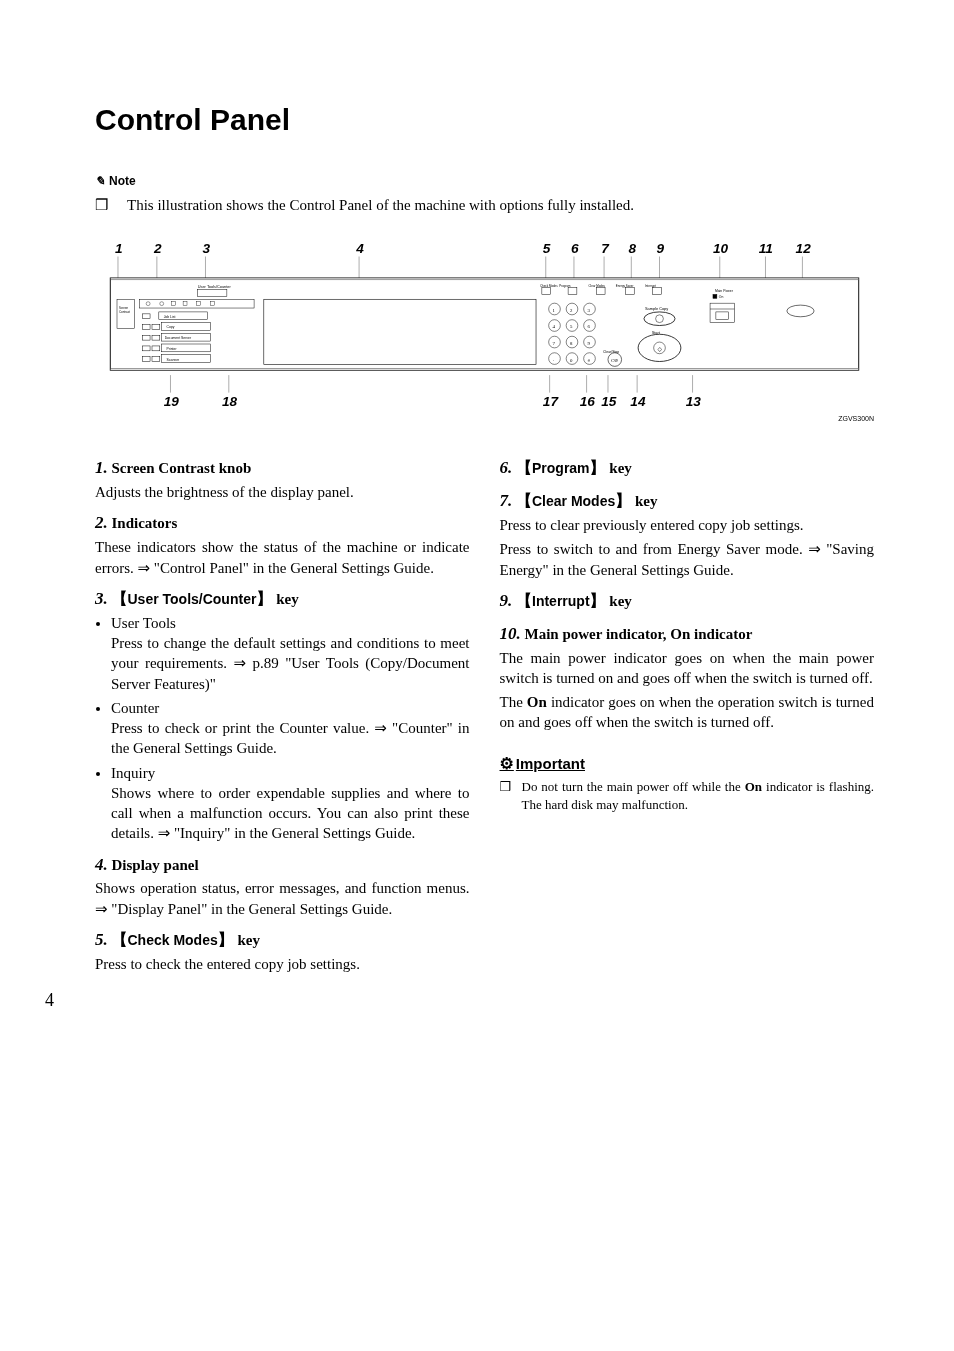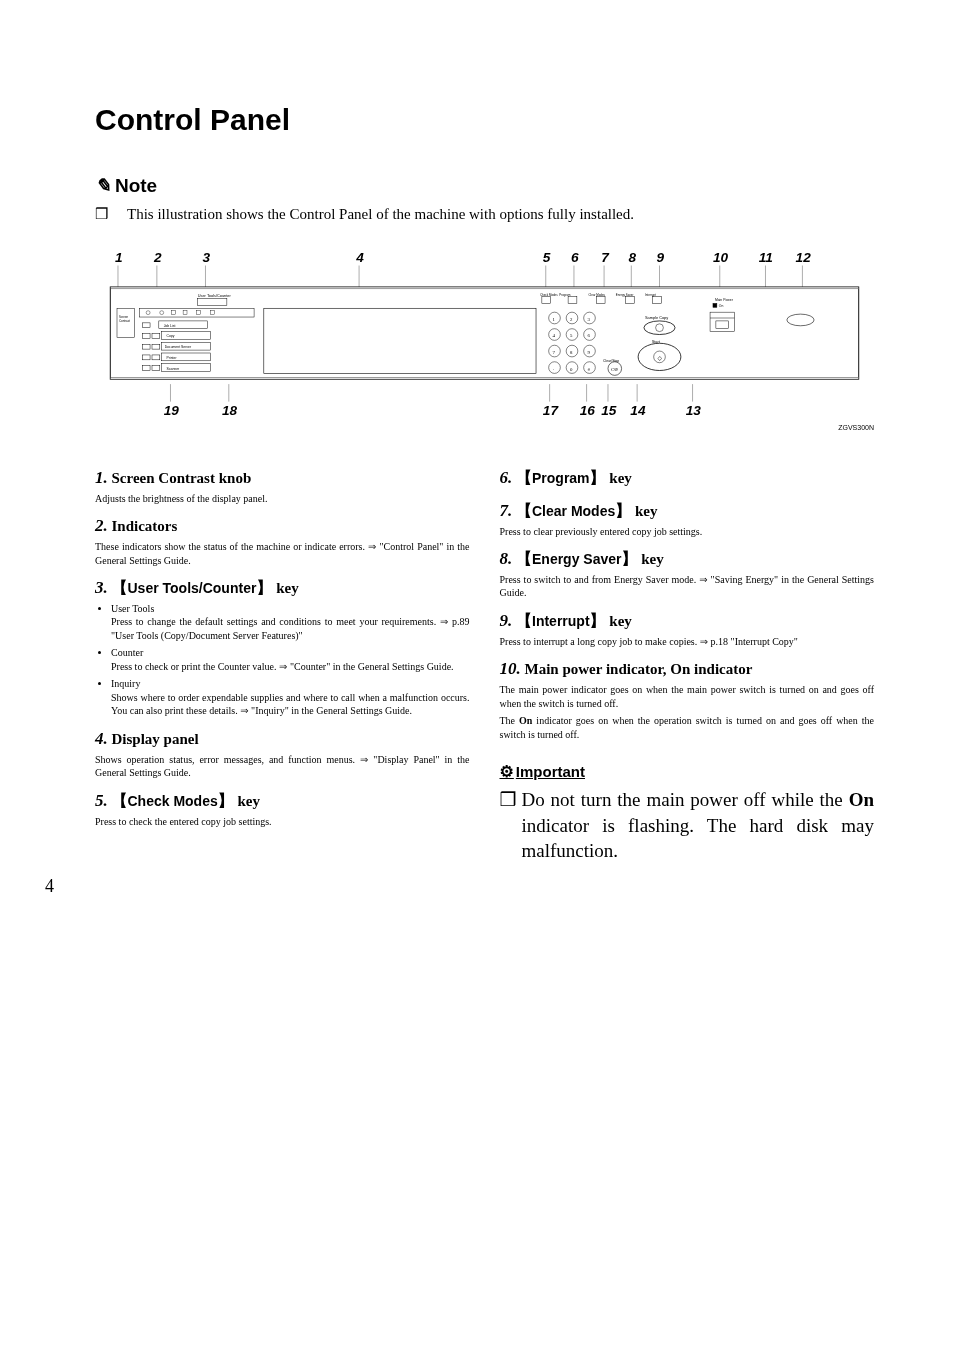--- a/index.html
+++ b/index.html
@@ -14,21 +14,21 @@
     }
     h1 {
       font-family: Arial, Helvetica, sans-serif;
       font-weight: bold;
       font-size: 30px;
       margin-bottom: 32px;
     }
     .note-header {
       font-family: Arial, Helvetica, sans-serif;
       font-weight: bold;
-      font-size: 19px;
+      font-size: 12px;
       margin-bottom: 6px;
     }
     .note-icon { font-style: italic; margin-right: 4px; }
     .note-list { list-style: none; margin: 0 0 24px 0; }
     .note-list li { position: relative; padding-left: 32px; text-align: justify; }
     .note-list li::before { content: "❒"; position: absolute; left: 0; top: 0; }
     .diagram-box {
       margin: 16px 0 28px 0;
       position: relative;
     }
@@ -45,37 +45,37 @@
     .item-head {
       font-family: Georgia, serif;
       margin-top: 10px;
       margin-bottom: 2px;
       font-size: 15px;
     }
     .item-head .num { font-weight: bold; font-style: italic; font-size: 17px; }
     .item-head .title { font-weight: bold; }
     .item-head .key-name { font-family: Arial, Helvetica, sans-serif; font-weight: bold; font-size: 14px; }
     .item-head .bracket { font-family: Arial, Helvetica, sans-serif; font-weight: bold; font-size: 16px; }
-    .item-body { text-align: justify; margin-bottom: 4px; font-size: 10px;}
+    .item-body { text-align: justify; margin-bottom: 4px; font-size: 15px;}
     .item-body p { margin-bottom: 4px; }
     .sub-list { list-style: disc; margin-left: 16px; }
     .sub-list > li { margin-bottom: 4px; }
     .sub-list .sub-title { }
     .sub-list .sub-body { text-align: justify; }
     .important-header {
       font-family: Arial, Helvetica, sans-serif;
       font-weight: bold;
       font-size: 15px;
       margin-top: 20px;
       margin-bottom: 4px;
       text-decoration: underline;
     }
     .important-header .imp-icon { margin-right: 2px; font-size: 16px;}
     .important-list { list-style: none; }
-    .important-list li { position: relative; padding-left: 22px; text-align: justify; font-size: 19px;}
+    .important-list li { position: relative; padding-left: 22px; text-align: justify; font-size: 13px;}
     .important-list li::before { content: "❒"; position: absolute; left: 0; top: 0; }
     .page-num {
       font-size: 18px;
       margin-top: 10px;
       margin-left: -50px;
     }
   </style>
 </head>
 <body>
 
@@ -311,35 +311,28 @@
     </div>
 
     <div class="item-head">
       <span class="num">7.</span>
       <span class="bracket">【</span><span class="key-name">Clear Modes</span><span class="bracket">】</span><span class="title"> key</span>
     </div>
     <div class="item-body">
         <p>Press to clear previously entered copy job settings.</p>
       </div>
 
-    <div class="item-head">
-      <span class="num">8.</span>
-      <span class="bracket">【</span><span class="key-name">Energy Saver</span><span class="bracket">】</span><span class="title"> key</span>
-    </div>
     <div class="item-body">
         <p>Press to switch to and from Energy Saver mode. ⇒ "Saving Energy" in the General Settings Guide.</p>
       </div>
 
     <div class="item-head">
       <span class="num">9.</span>
       <span class="bracket">【</span><span class="key-name">Interrupt</span><span class="bracket">】</span><span class="title"> key</span>
     </div>
-    <div class="item-body">
-        <p>Press to interrupt a long copy job to make copies. ⇒ p.18 "Interrupt Copy"</p>
-      </div>
 
     <div class="item-head">
       <span class="num">10.</span>
       <span class="title">Main power indicator, On indicator</span>
     </div>
     <div class="item-body">
       <p>The main power indicator goes on when the main power switch is turned on and goes off when the switch is turned off.</p>
       <p>The <b>On</b> indicator goes on when the operation switch is turned on and goes off when the switch is turned off.</p>
     </div>
 

